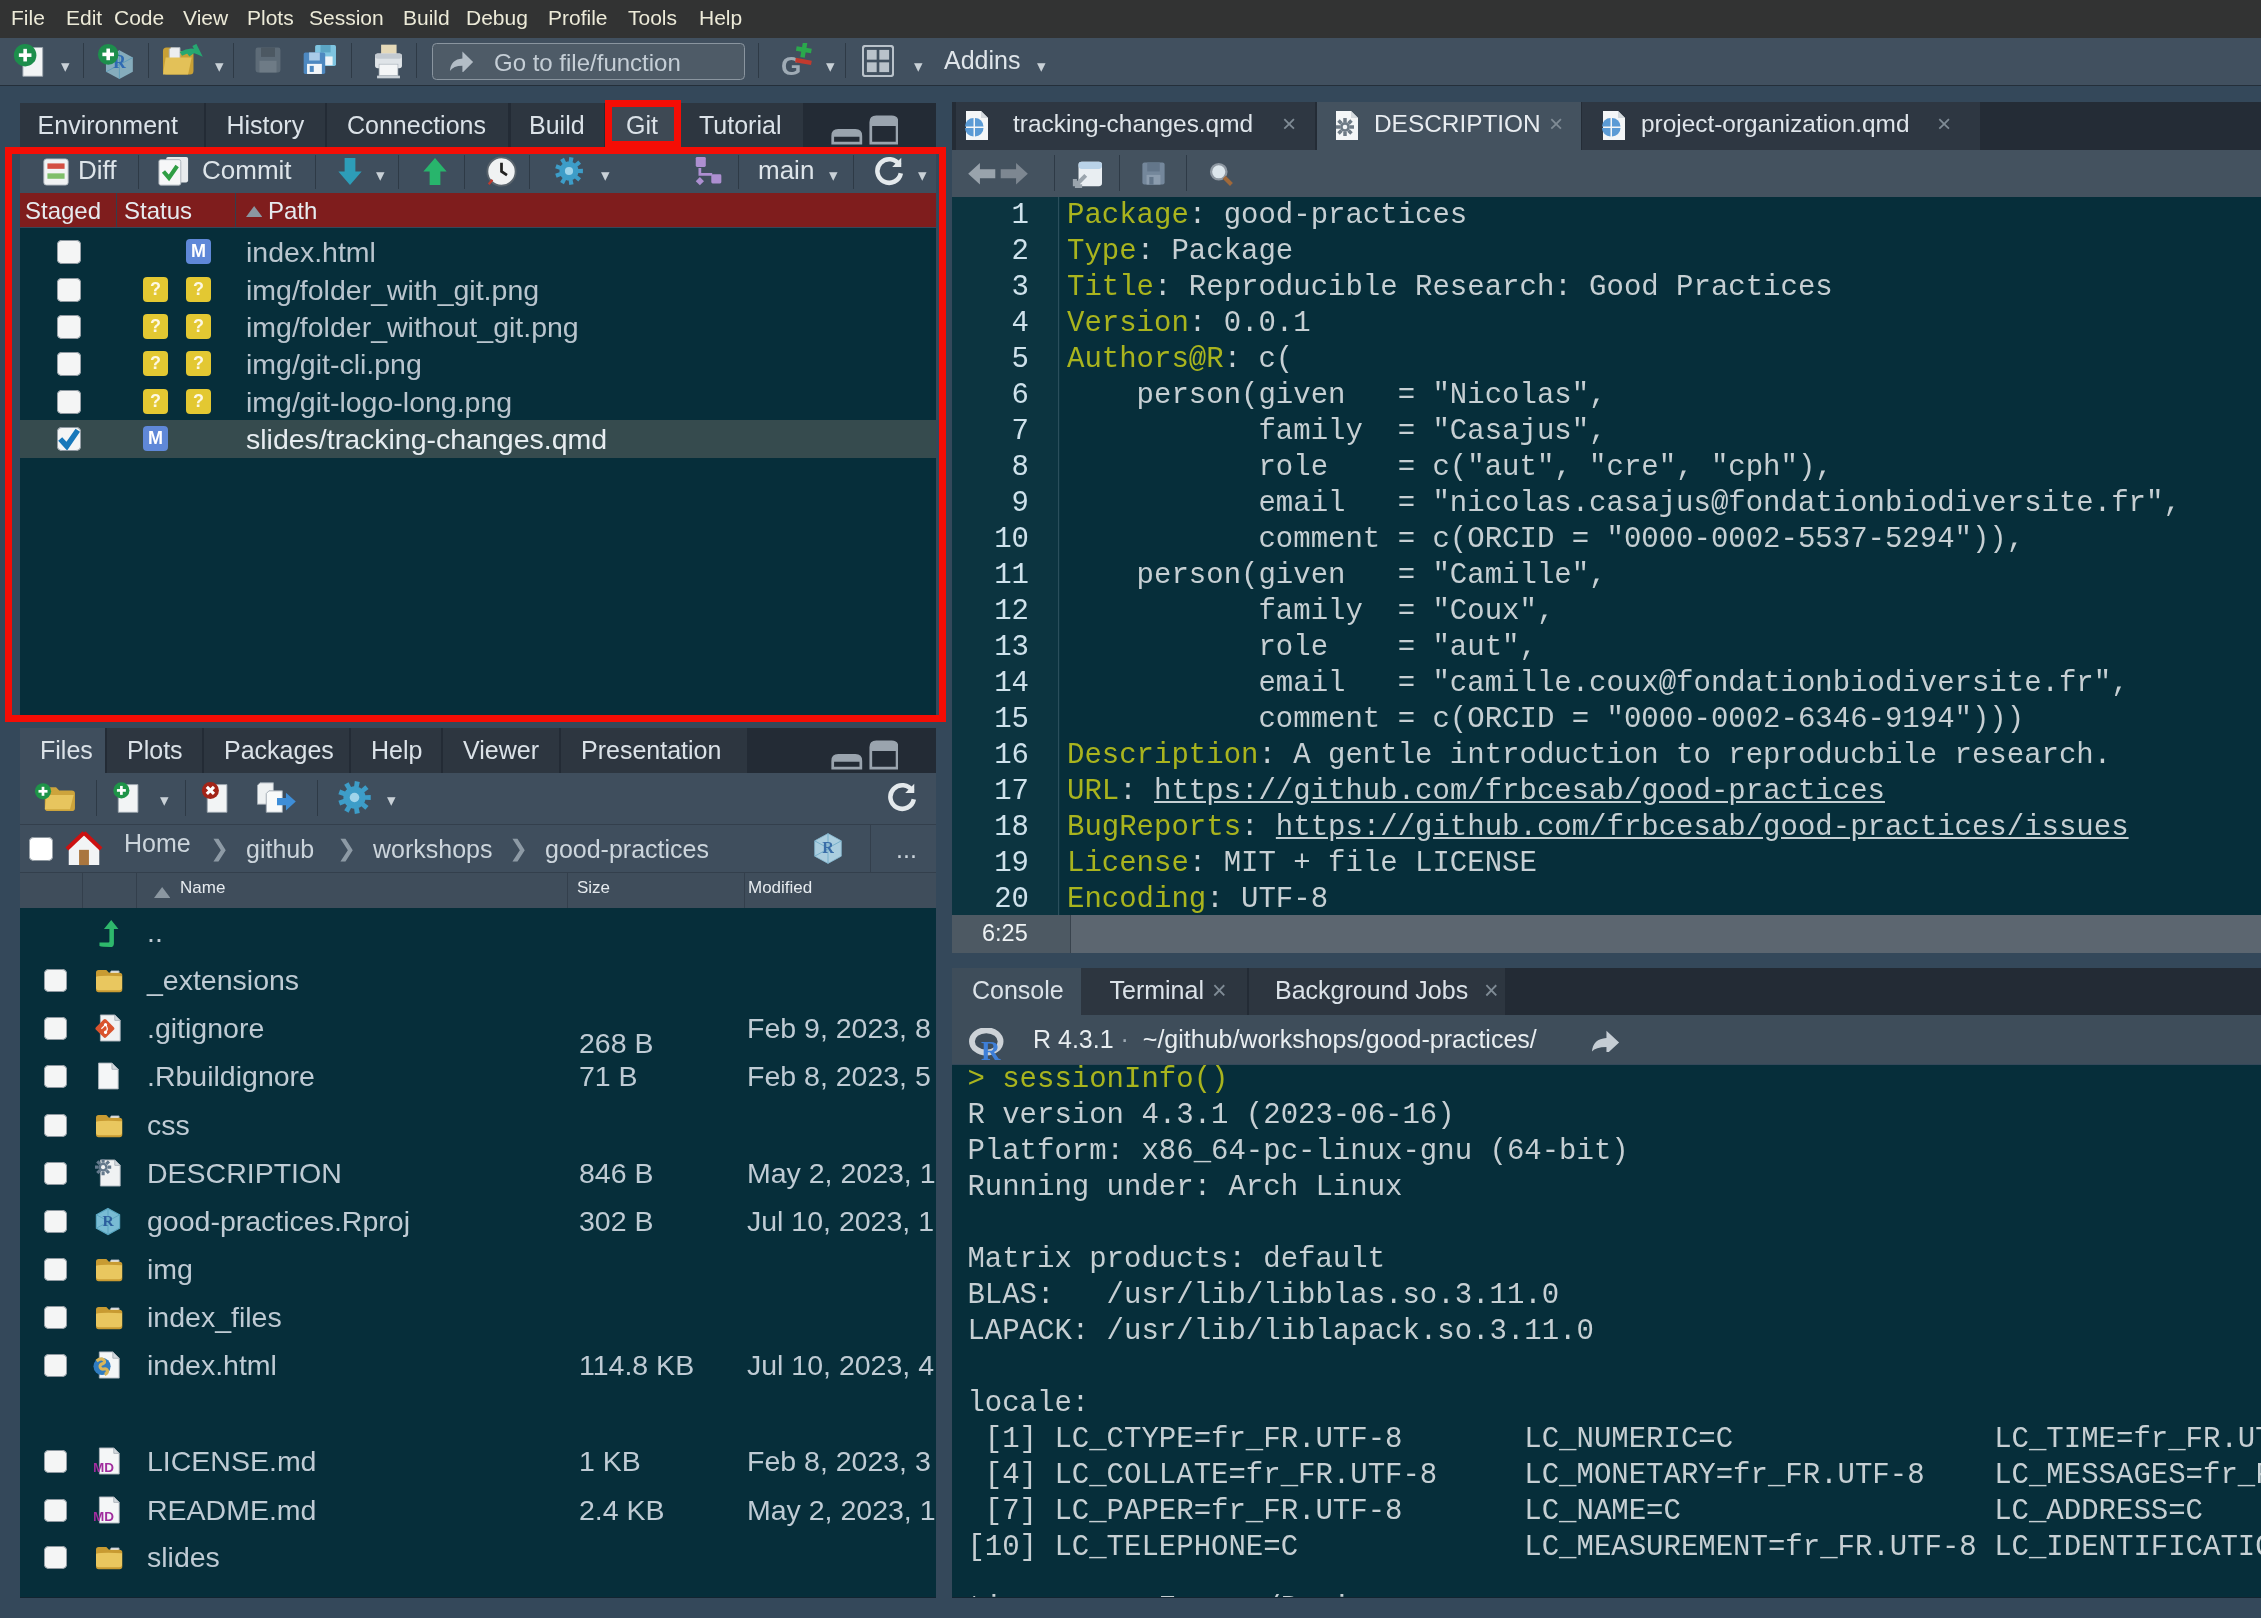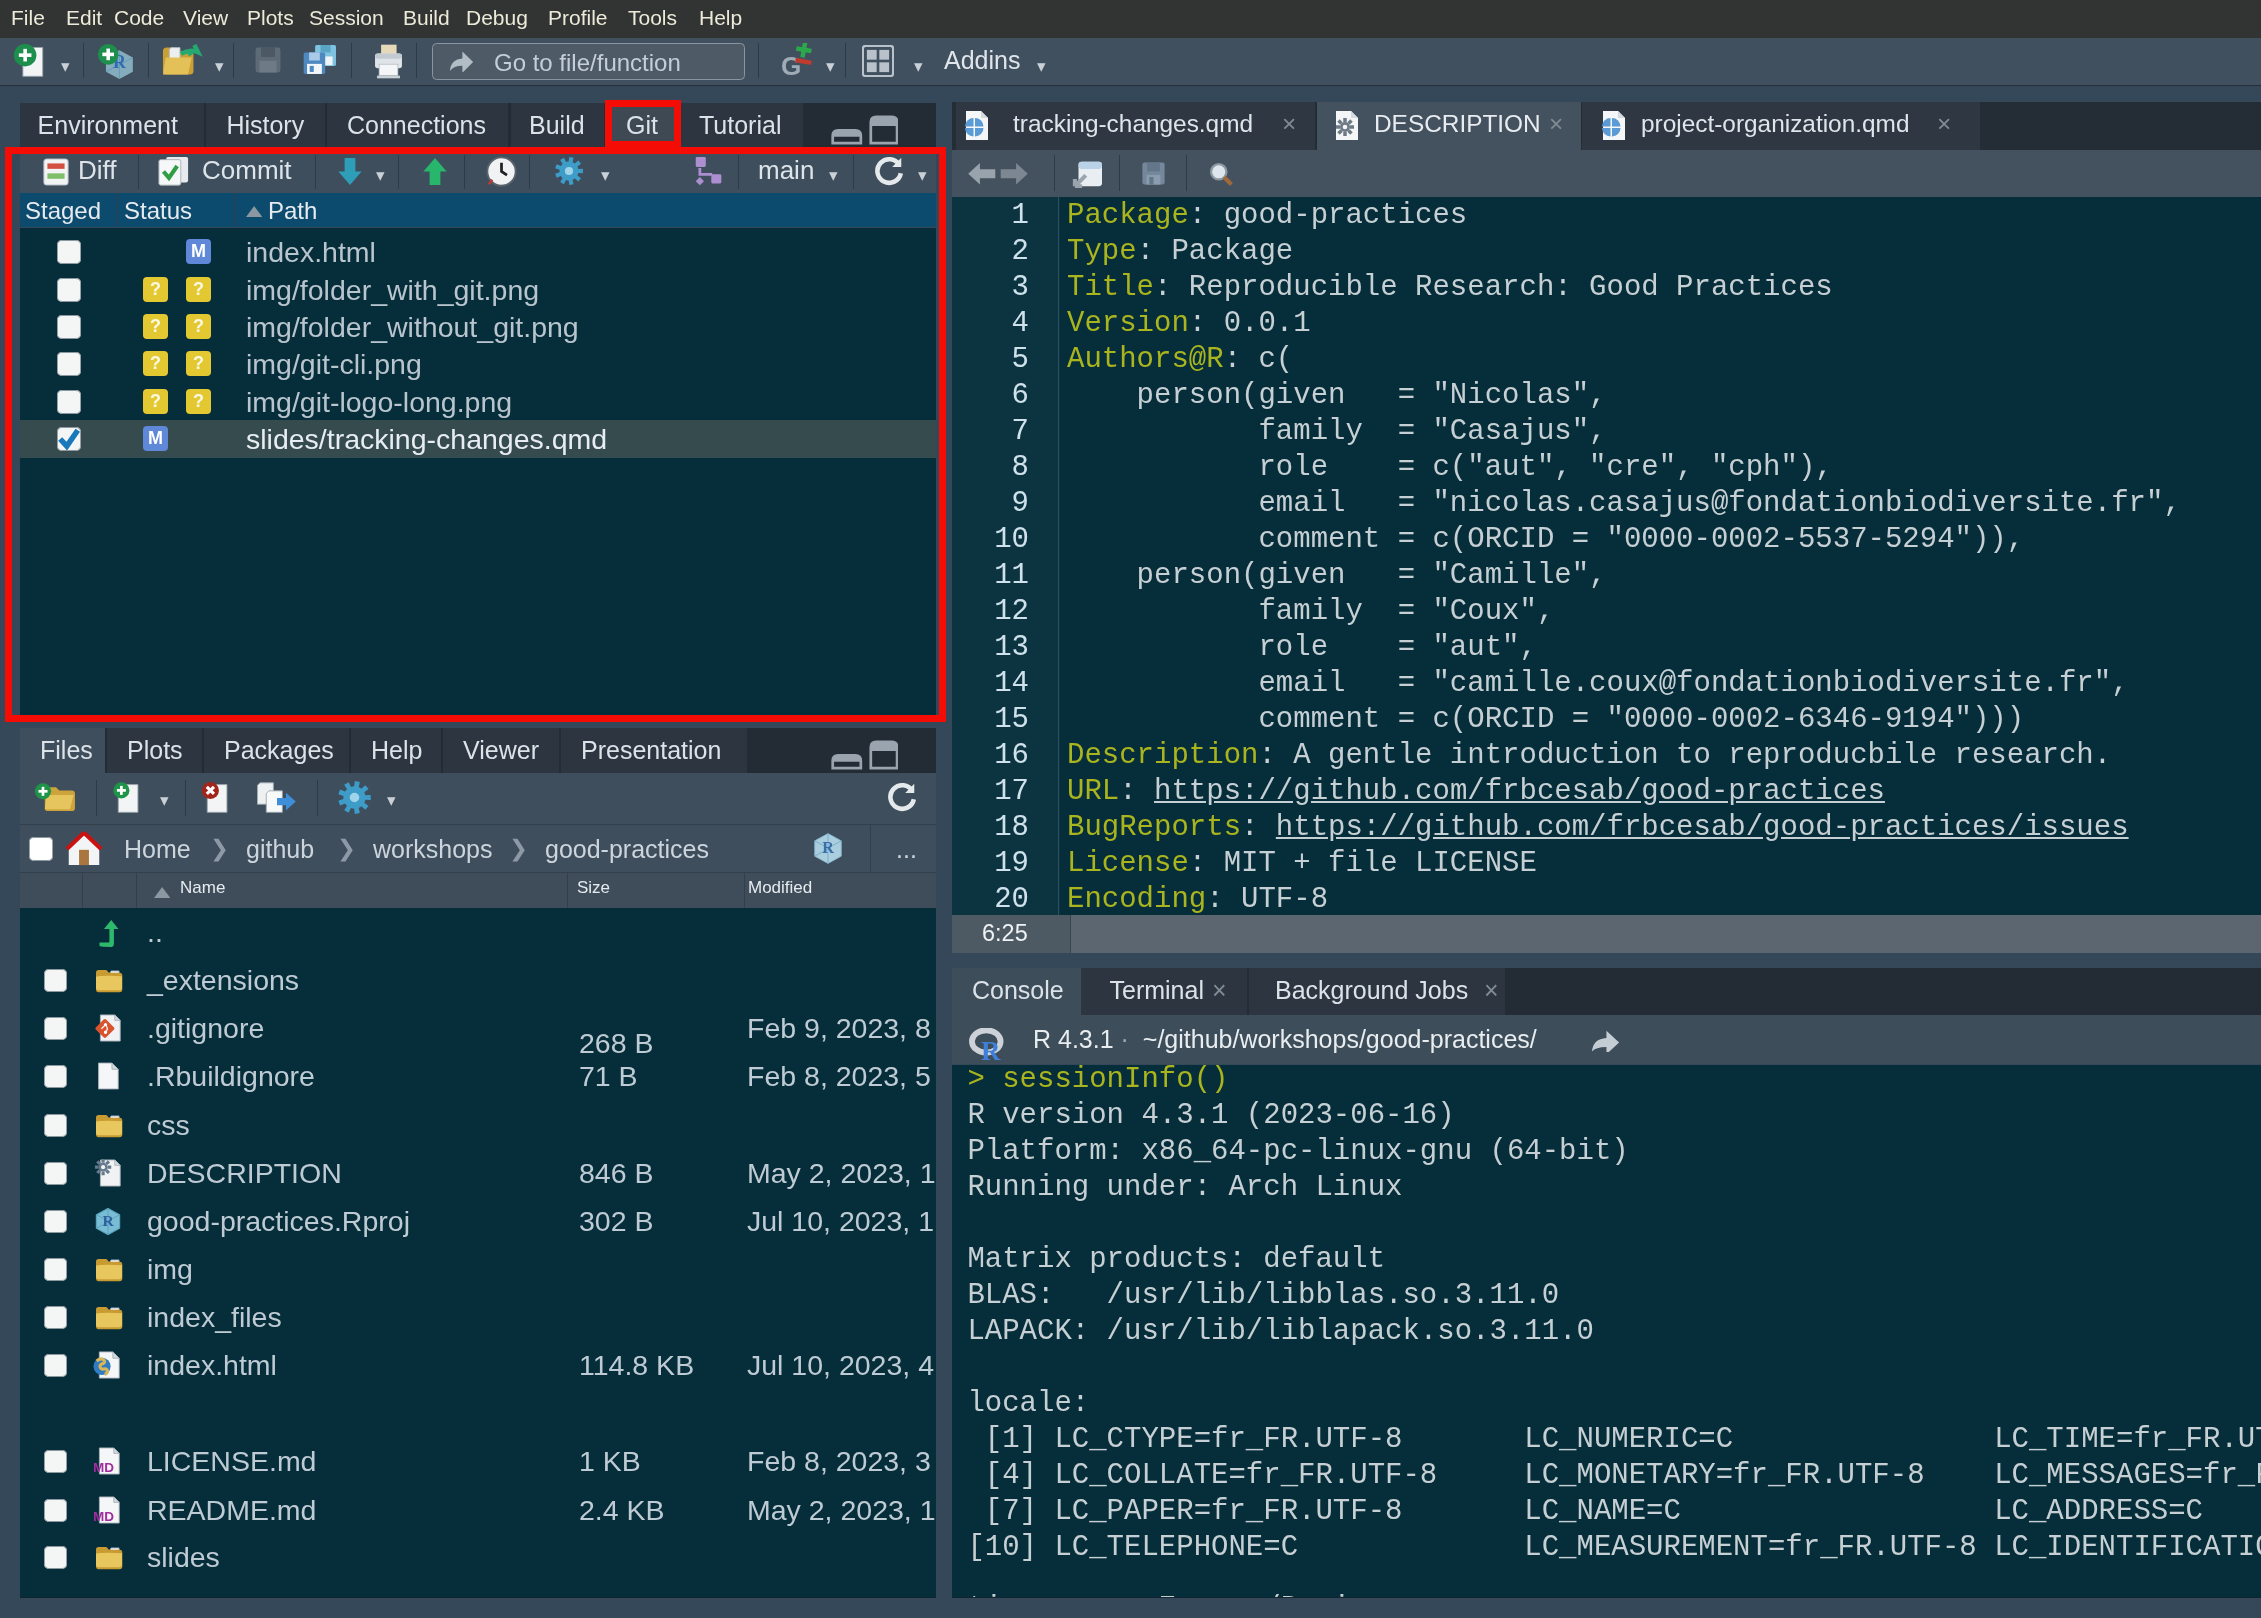--- a/index.html
+++ b/index.html
@@ -194,21 +194,21 @@
     <span class="p" style="left:738px;top:5.4px;">main</span>
     <span class="p" style="left:809px;top:15.4px;color:#c9d1d7;font-size:17px;">▾</span>
     <div class="vs" style="left:833px;top:4.5px;height:34px;"></div>
     <svg class="p" style="left:854px;top:6.3px;" width="30" height="30" viewBox="0 0 66 66">
         <path d="M56 20 A 26 26 0 1 0 59 38" stroke="#e4e9ec" stroke-width="10" fill="none"></path>
         <path d="M60 4 v20 h-20 z" fill="#e4e9ec"></path>
       </svg>
     <span class="p" style="left:898px;top:15.4px;color:#c9d1d7;font-size:17px;">▾</span>
   </div>
 
-  <div class="p" style="left:0;top:90px;width:916px;height:34px;background:#0c4a6e;color:#e6ebef;font-size:24px;">
+  <div class="p" style="left:0;top:90px;width:916px;height:34px;background:#7f1d1d;color:#e6ebef;font-size:24px;">
     <span class="p" style="left:5px;top:3.6px;">Staged</span>
     <span class="p" style="left:104px;top:3.6px;">Status</span>
     <span class="p" style="left:248px;top:3.6px;">Path</span>
       <svg class="p" style="left:226px;top:12.7px;" width="16.3" height="11" viewBox="0 0 36 24">
         <path d="M18 0 L36 24 H0 z" fill="#8b97a1"></path>
       </svg>
     <div class="p" style="left:96px;top:0;width:1.4px;height:34px;background:#333f4c;"></div>
     <div class="p" style="left:215px;top:0;width:1.4px;height:34px;background:#333f4c;"></div>
   </div>
 
@@ -322,21 +322,21 @@
       </svg>
   </div>
   <div class="p" id="breadcrumb" style="left:0;top:96px;width:916px;height:48px;background:#3f4e5d;border-top:0.9px solid #333f4c;box-sizing:border-box;color:#ccd5dc;font-size:25px;">
     <div class="cb" style="left:9px;top:12.2px;background:#fff;"></div>
     <svg class="p" style="left:45px;top:6.3px;" width="38" height="35" viewBox="0 0 84 78">
         <path d="M42 8 L76 40 v36 H8 V40 z" fill="#f2f4f5"></path>
         <path d="M42 4 L80 40" stroke="#cc1111" stroke-width="9" fill="none"></path>
         <path d="M42 4 L4 40" stroke="#cc1111" stroke-width="9" fill="none"></path>
         <rect x="31" y="42" width="22" height="34" fill="#a9763f"></rect>
       </svg>
-    <span class="p" style="left:104px;top:10px;">Home</span>
+    <span class="p" style="left:104px;top:4px;">Home</span>
     <span class="p" style="left:190px;top:10px;color:#8d9aa5;font-size:22.6px;">❯</span>
     <span class="p" style="left:226px;top:10px;">github</span>
     <span class="p" style="left:317px;top:10px;color:#8d9aa5;font-size:22.6px;">❯</span>
     <span class="p" style="left:353px;top:10px;">workshops</span>
     <span class="p" style="left:489px;top:10px;color:#8d9aa5;font-size:22.6px;">❯</span>
     <span class="p" style="left:525px;top:10px;">good-practices</span>
     <svg class="p" style="left:790px;top:7.2px;font-size:56px" width="36" height="33" viewBox="0 0 78 82">
         <path d="M39 4 L72 22 v38 L39 78 L6 60 V22 z" fill="#b7dcee" opacity="0.9" stroke="#8fc4dd" stroke-width="2"></path>
         <path d="M39 4 v74 M6 22 l33 18 33-18 M6 60 l33-18" stroke="#6aa8c4" stroke-width="2" fill="none"></path>
         <text x="39" y="52" font-size="40" fill="#3a6ea8" text-anchor="middle" font-family="Liberation Serif" font-weight="bold">R</text>

